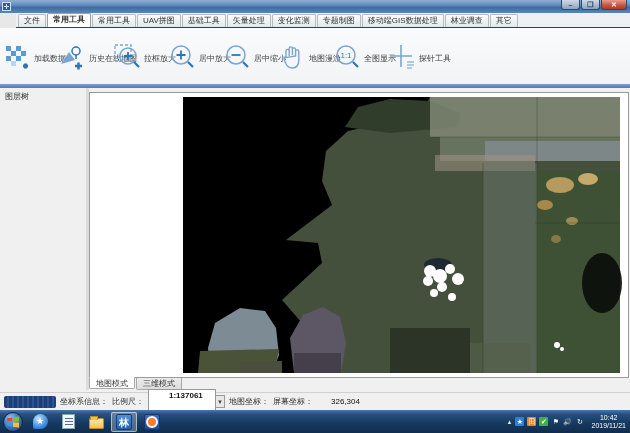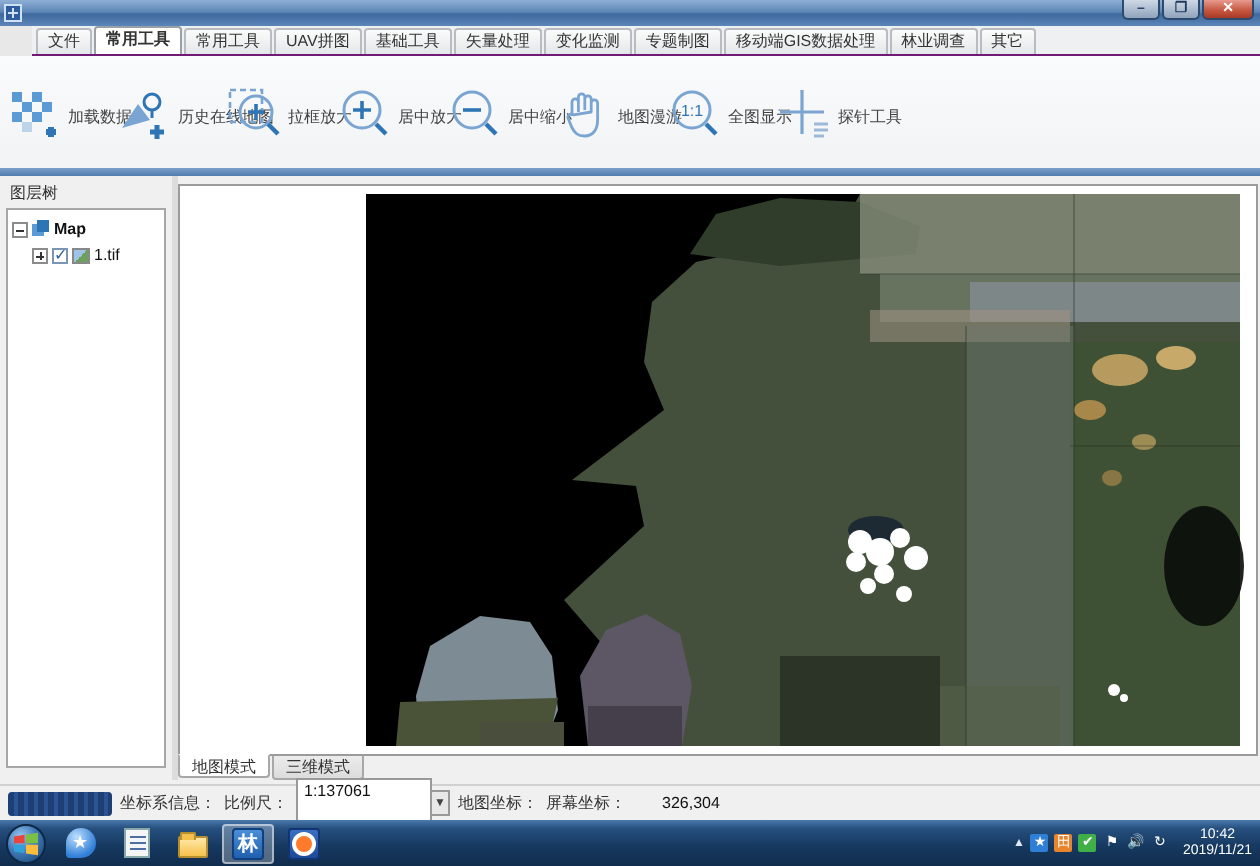--- a/index.html
+++ b/index.html
@@ -71,21 +71,21 @@
     background:linear-gradient(180deg,#ececec,#dcdcdc); color:#333; white-space:nowrap; }
   .mtab.active { background:#fff; border-top:1px solid #fff; margin-top:-1px; }
 
   
   .statusbar { position:absolute; left:0; top:392px; width:630px; height:18px;
     background:#f0f0f0; border-top:1px solid #d0d0d0; display:flex; align-items:center; gap:4px; padding:0 4px; }
   .status-blob { width:52px; height:12px; border-radius:2px; flex:none;
     background:repeating-linear-gradient(90deg,#1d3f74 0 3px,#2c5494 3px 5px); }
   .status-label { color:#333; white-space:nowrap; }
   .status-input { background:#fff; border:1px solid #999; height:25px; line-height:12px;
-    padding:0 3px; white-space:nowrap; color:#111; }
+    padding:0 20px; white-space:nowrap; color:#111;font-weight:bold; }
   .scale-input { width:68px; }
   .coord-input { width:118px; }
   .combo-arrow { width:9px; height:13px; border:1px solid #999; border-left:none; background:#e8e8e8;
     font-size:6px; line-height:12px; text-align:center; color:#444; margin-left:-4px; }
   .screen-coord-val { color:#111; margin-left:14px; }
 
   
   .taskbar { position:absolute; left:0; top:410px; width:630px; height:23px;
     background:linear-gradient(180deg,#4b79ad 0%,#26507f 18%,#173a61 55%,#102c4d 100%); display:flex; align-items:center; }
   .start-orb { width:20px; height:20px; margin:0 4px 0 3px; border-radius:50%; flex:none;
@@ -244,36 +244,20 @@
       <div class="tool-label">探针工具</div>
     </div>
 
   </div>
   <div class="toolbar-sep"></div>
 
   <div class="workspace">
 
     <div class="layer-panel">
       <div class="layer-panel-title">图层树</div>
-      <div class="layer-tree-box">
-        <div class="tree-row">
-          <span class="expander"></span>
-          <svg class="layers-glyph" viewBox="0 0 9 9">
-            <rect x="0" y="2" width="6" height="6" fill="#5b9bd5"></rect>
-            <rect x="2.5" y="0" width="6" height="6" fill="#2e75b6"></rect>
-          </svg>
-          <span class="node-label bold">Map</span>
-        </div>
-        <div class="tree-row child">
-          <span class="expander plus"></span>
-          <span class="checkbox"></span>
-          <span class="img-glyph"></span>
-          <span class="node-label">1.tif</span>
-        </div>
-      </div>
     </div>
 
     <div class="splitter"></div>
 
     <div class="map-canvas">
       <svg width="538" height="284" viewBox="0 0 538 284">
 
         <rect x="93" y="4" width="437" height="276" fill="#000"></rect>
 
         <path d="M340,4 L530,4 L530,280 L232,280 L236,252 L212,230 L192,207 L232,170 L228,150 L196,147 L242,112 L232,88 L236,58 L258,38 L330,22 Z" fill="#44503c"></path>

